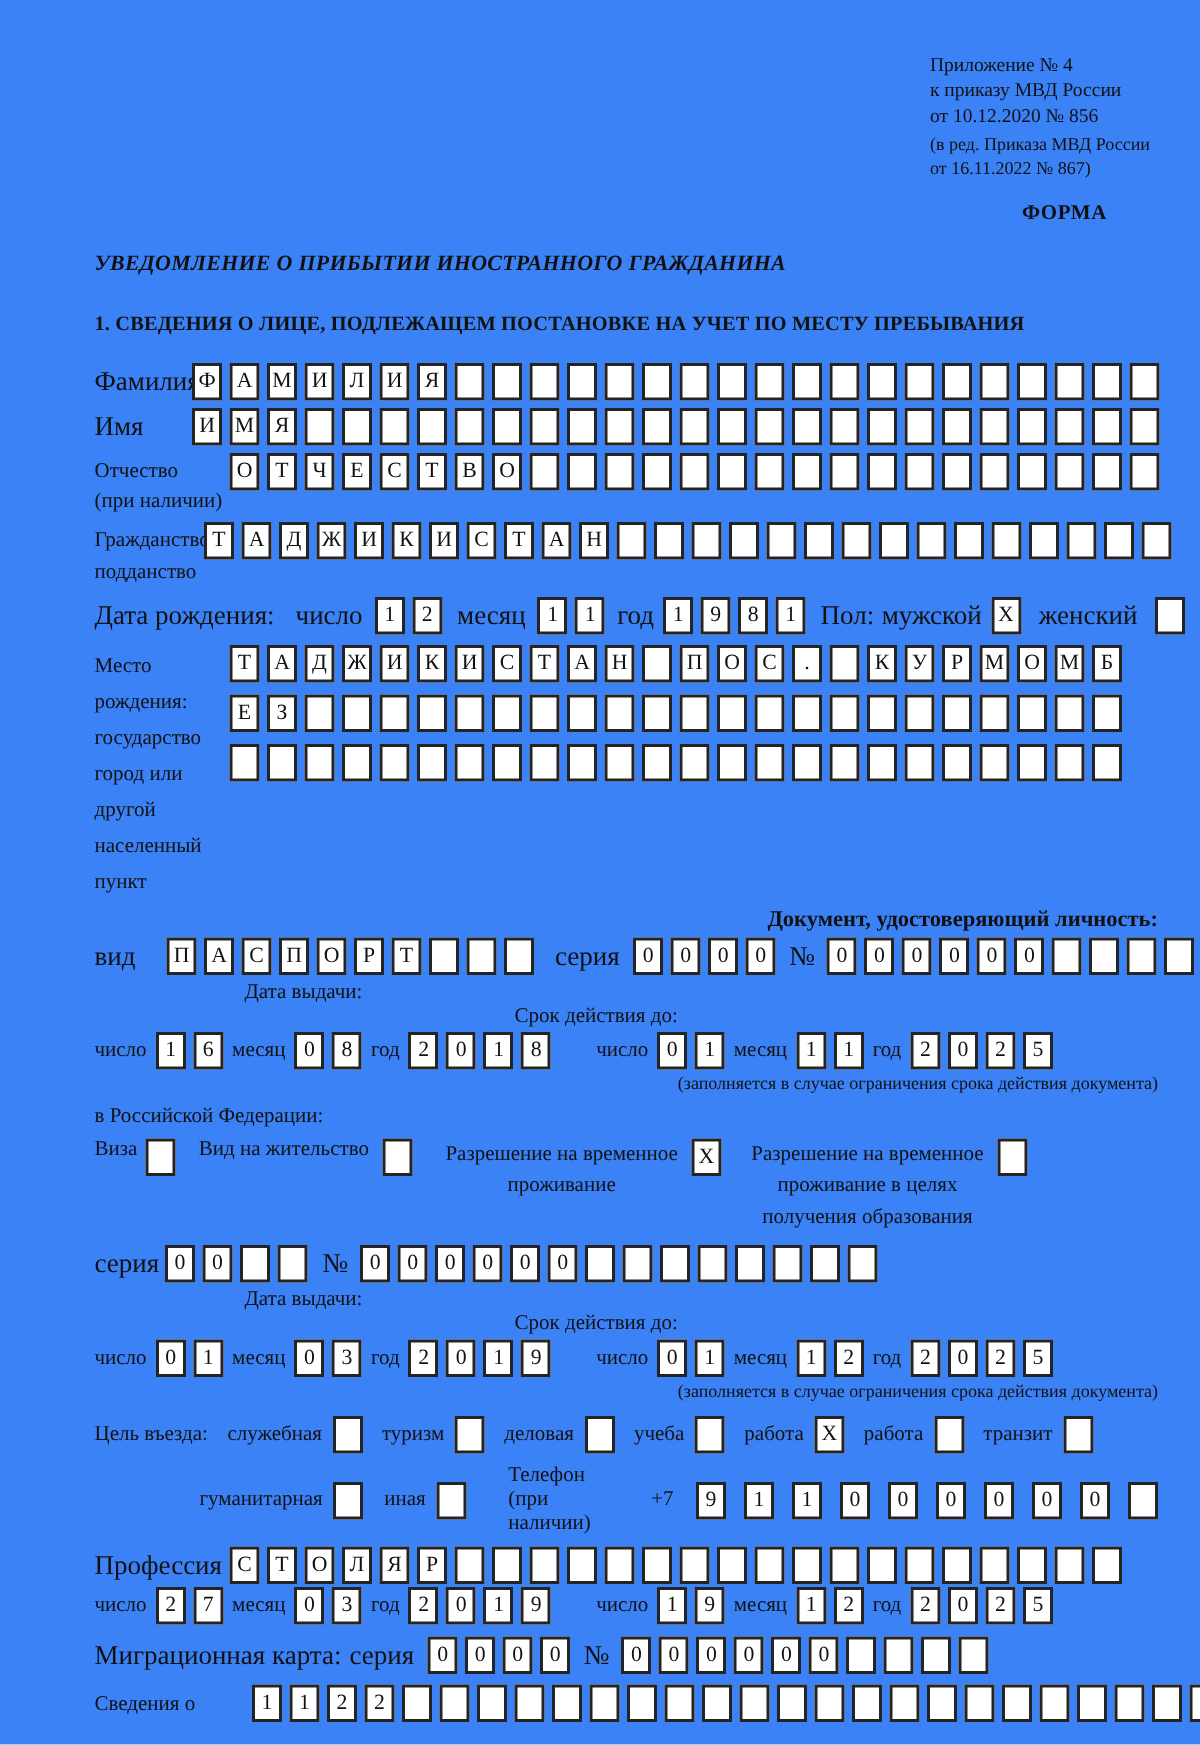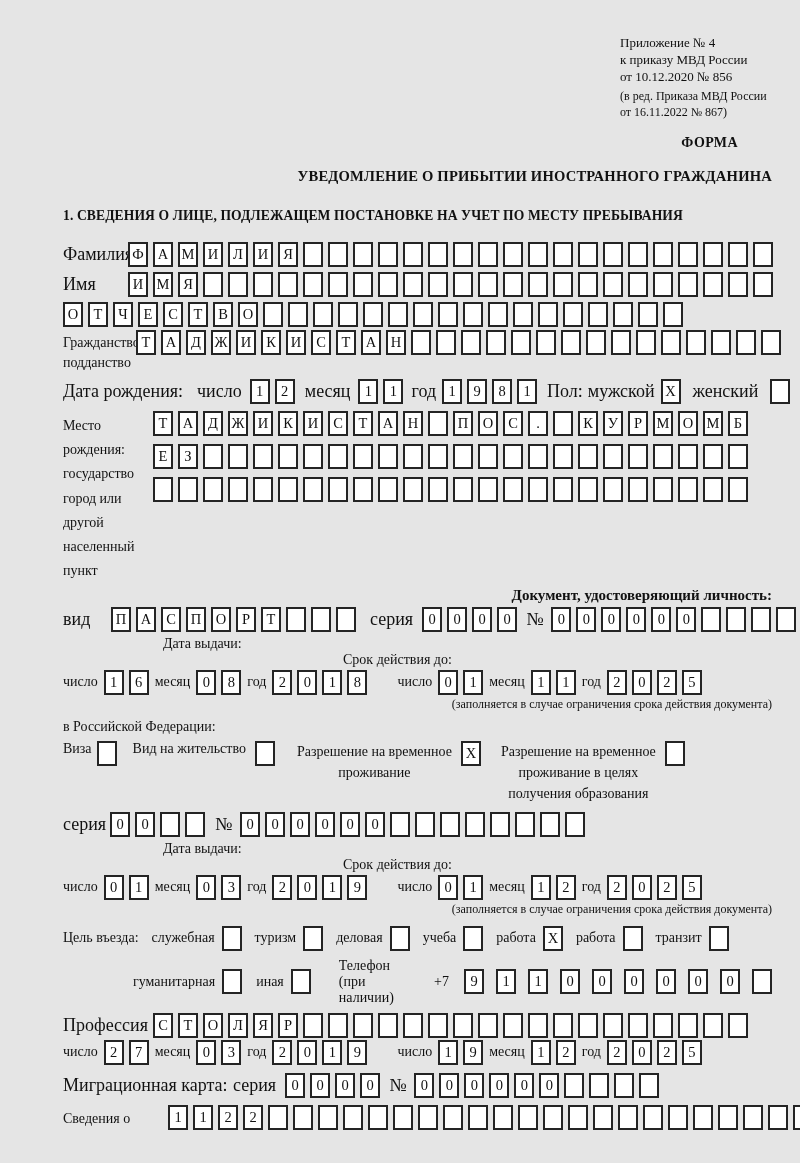--- a/index.html
+++ b/index.html
@@ -1,23 +1,23 @@
 <!DOCTYPE html>
 <html><head>
 <meta charset="utf-8">
 <style>
   html,body{margin:0;padding:0;background:#fff;}
   .page{width:800px;height:1163px;box-sizing:border-box;position:relative;overflow:hidden;
-        background:#e5e5e5;color:#111;font-family:"Liberation Serif","DejaVu Serif",serif;
+        background:#3b82f6;color:#111;font-family:"Liberation Serif","DejaVu Serif",serif;
         padding:34px 28px 0 63px;}
   .hdr-block{margin-left:557px;font-size:13px;line-height:1.32;}
   .hdr-block .amend{font-size:12px;}
   .hdr-block .amend.first{margin-top:4px;}
   .form-word{text-align:right;padding-right:34px;font-weight:bold;font-size:14px;margin-top:14px;letter-spacing:.4px;}
-  .title{text-align:right;font-weight:bold;font-size:14.6px;margin-top:14px;line-height:1.55;letter-spacing:.2px;}
+  .title{text-align:left;font-weight:bold;font-size:14.6px;margin-top:14px;line-height:1.55;letter-spacing:.2px;font-style:italic;}
   .blank{display:inline-block;width:56px;border-bottom:2px solid #444;height:.9em;margin-left:8px;}
   .sec-heading{font-weight:bold;font-size:13.6px;margin-top:20px;letter-spacing:.1px;}
   .frow{display:flex;align-items:center;margin-top:5px;}
   .frow-top{display:flex;align-items:flex-start;margin-top:5px;}
   .flabel{font-size:18px;flex:none;}
   .lbl-col{flex:none;font-size:14px;line-height:1.45;padding-top:3px;}
   .cells{display:flex;gap:5px;flex:none;}
   .cell{width:20px;height:25px;box-sizing:border-box;border:2px solid #242424;background:#fff;
         display:flex;align-items:center;justify-content:center;font-size:14.5px;flex:none;}
   .stack>.cells{margin-bottom:8px;}
@@ -119,20 +119,24 @@
         <span class="cell"></span>
         <span class="cell"></span>
         <span class="cell"></span>
         <span class="cell"></span>
         <span class="cell"></span>
         <span class="cell"></span>
       </span>
   </div>
 
   <div class="frow-top">
+    <div class="lbl-col" style="width:90px">
+      <div>Отчество</div>
+      <div>(при наличии)</div>
+    </div>
     <span class="cells">
         <span class="cell">О</span>
         <span class="cell">Т</span>
         <span class="cell">Ч</span>
         <span class="cell">Е</span>
         <span class="cell">С</span>
         <span class="cell">Т</span>
         <span class="cell">В</span>
         <span class="cell">О</span>
         <span class="cell"></span>

